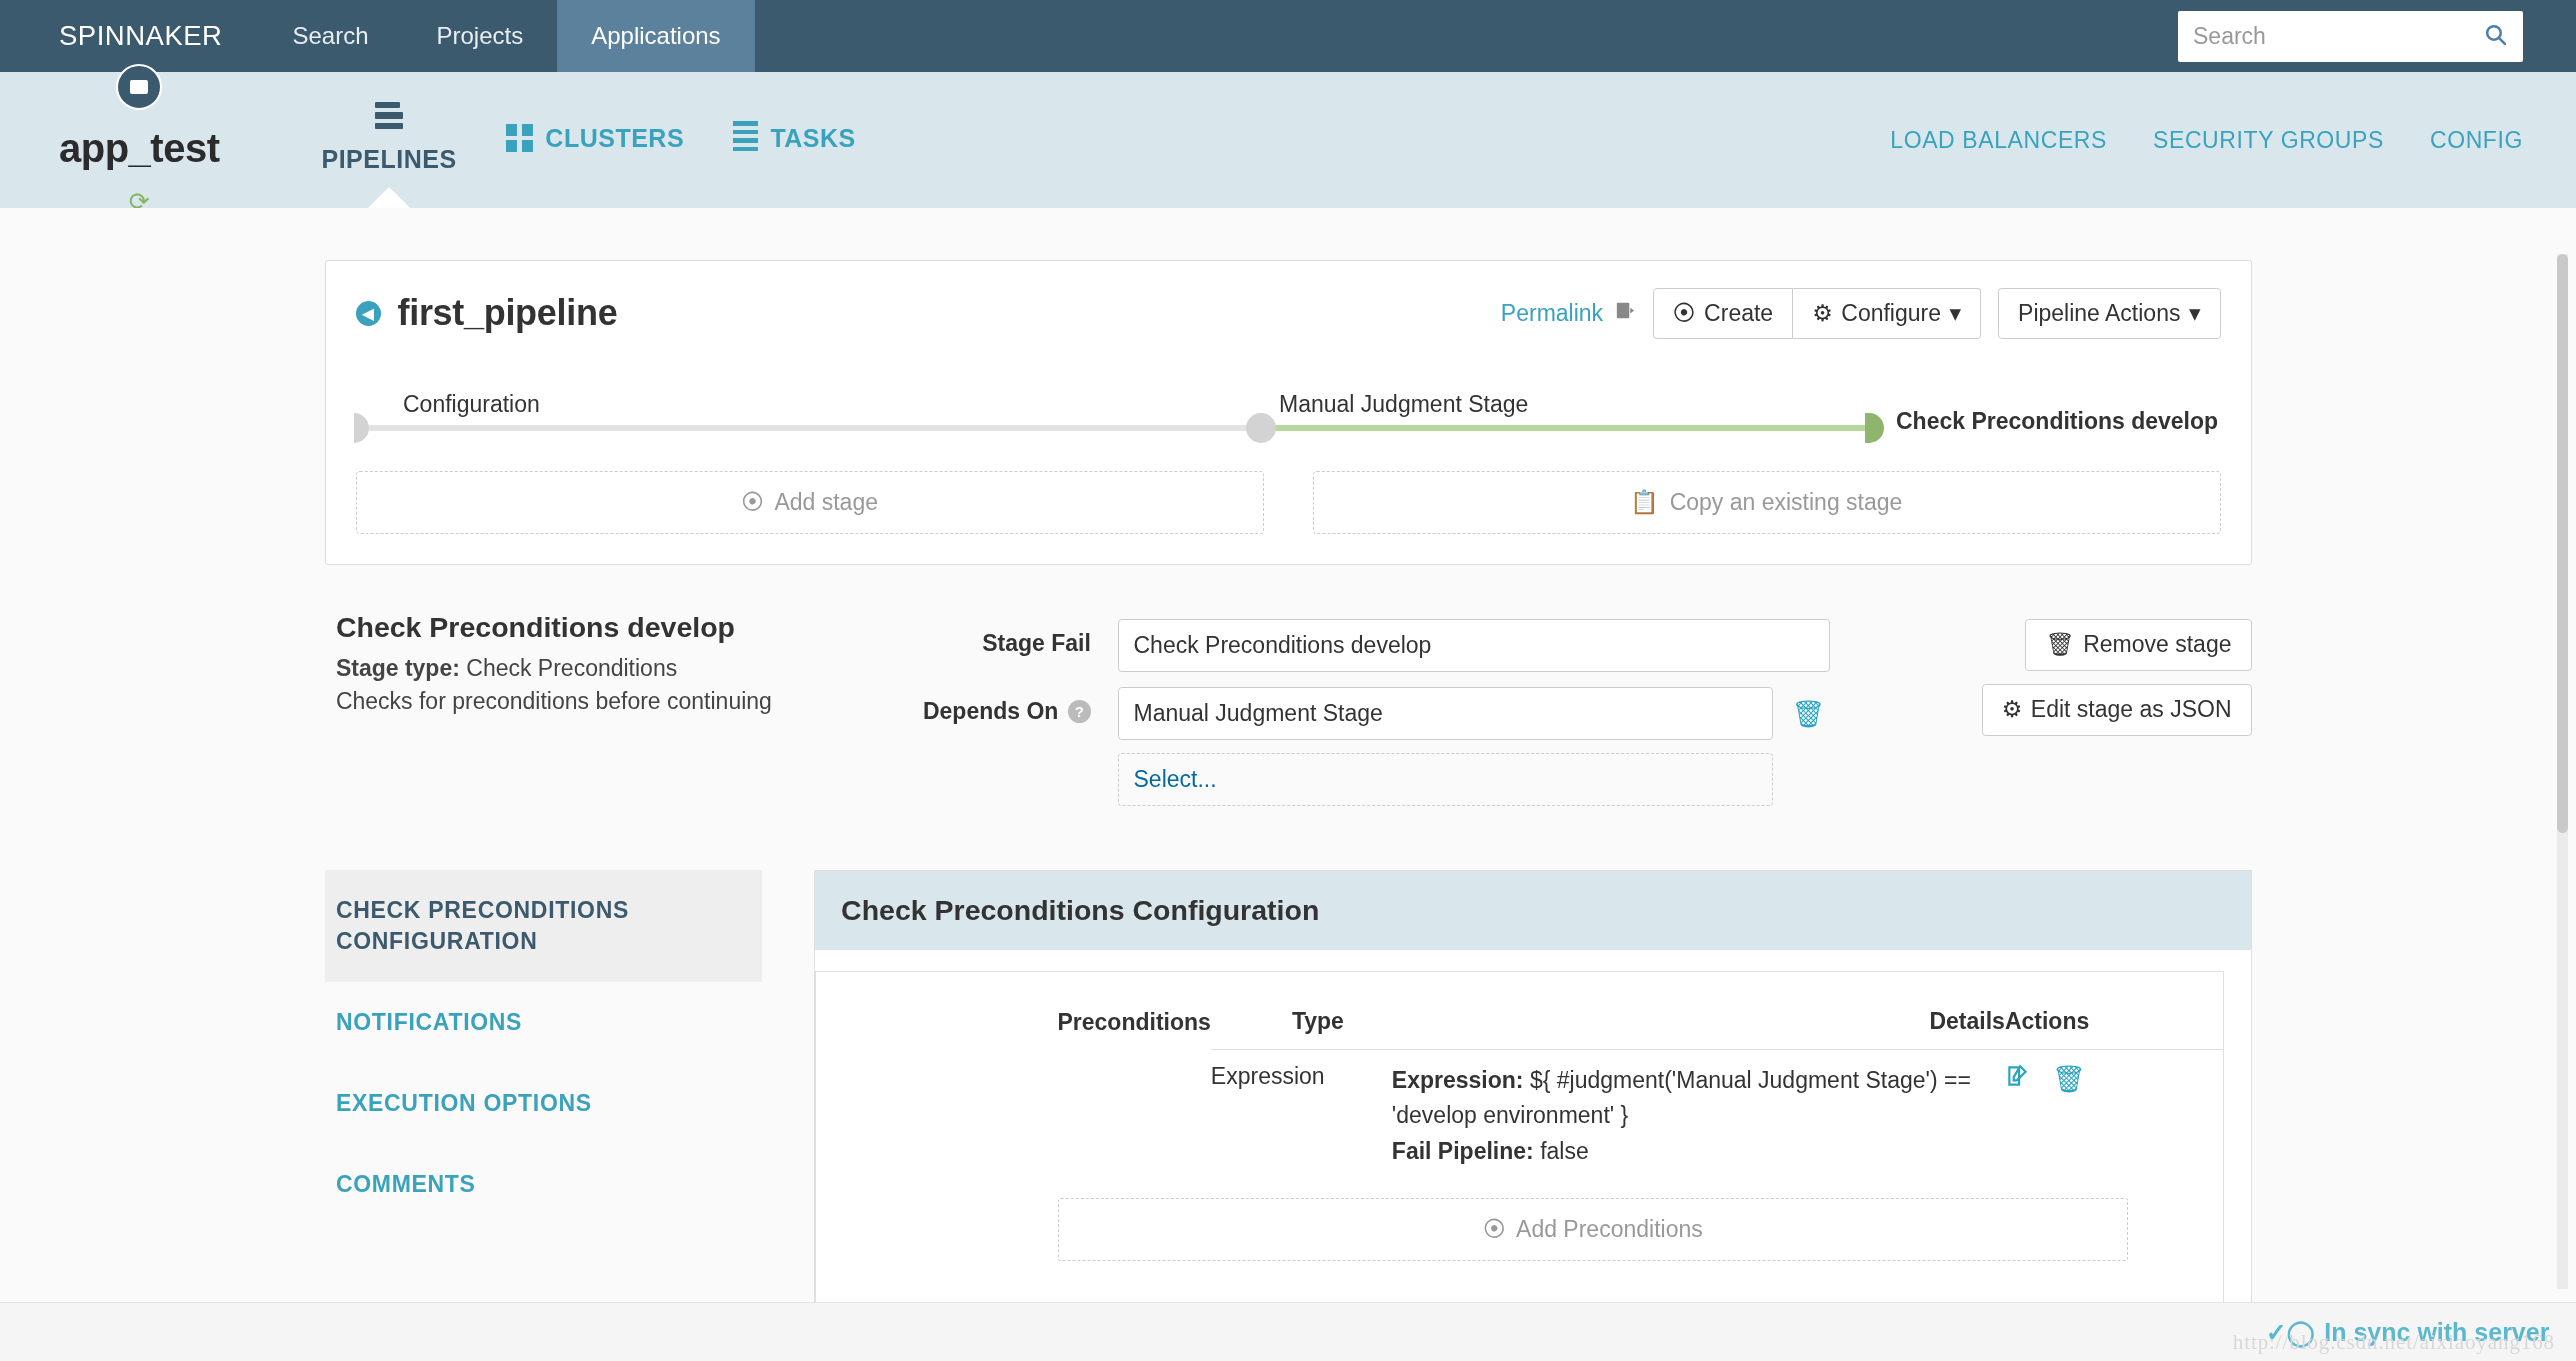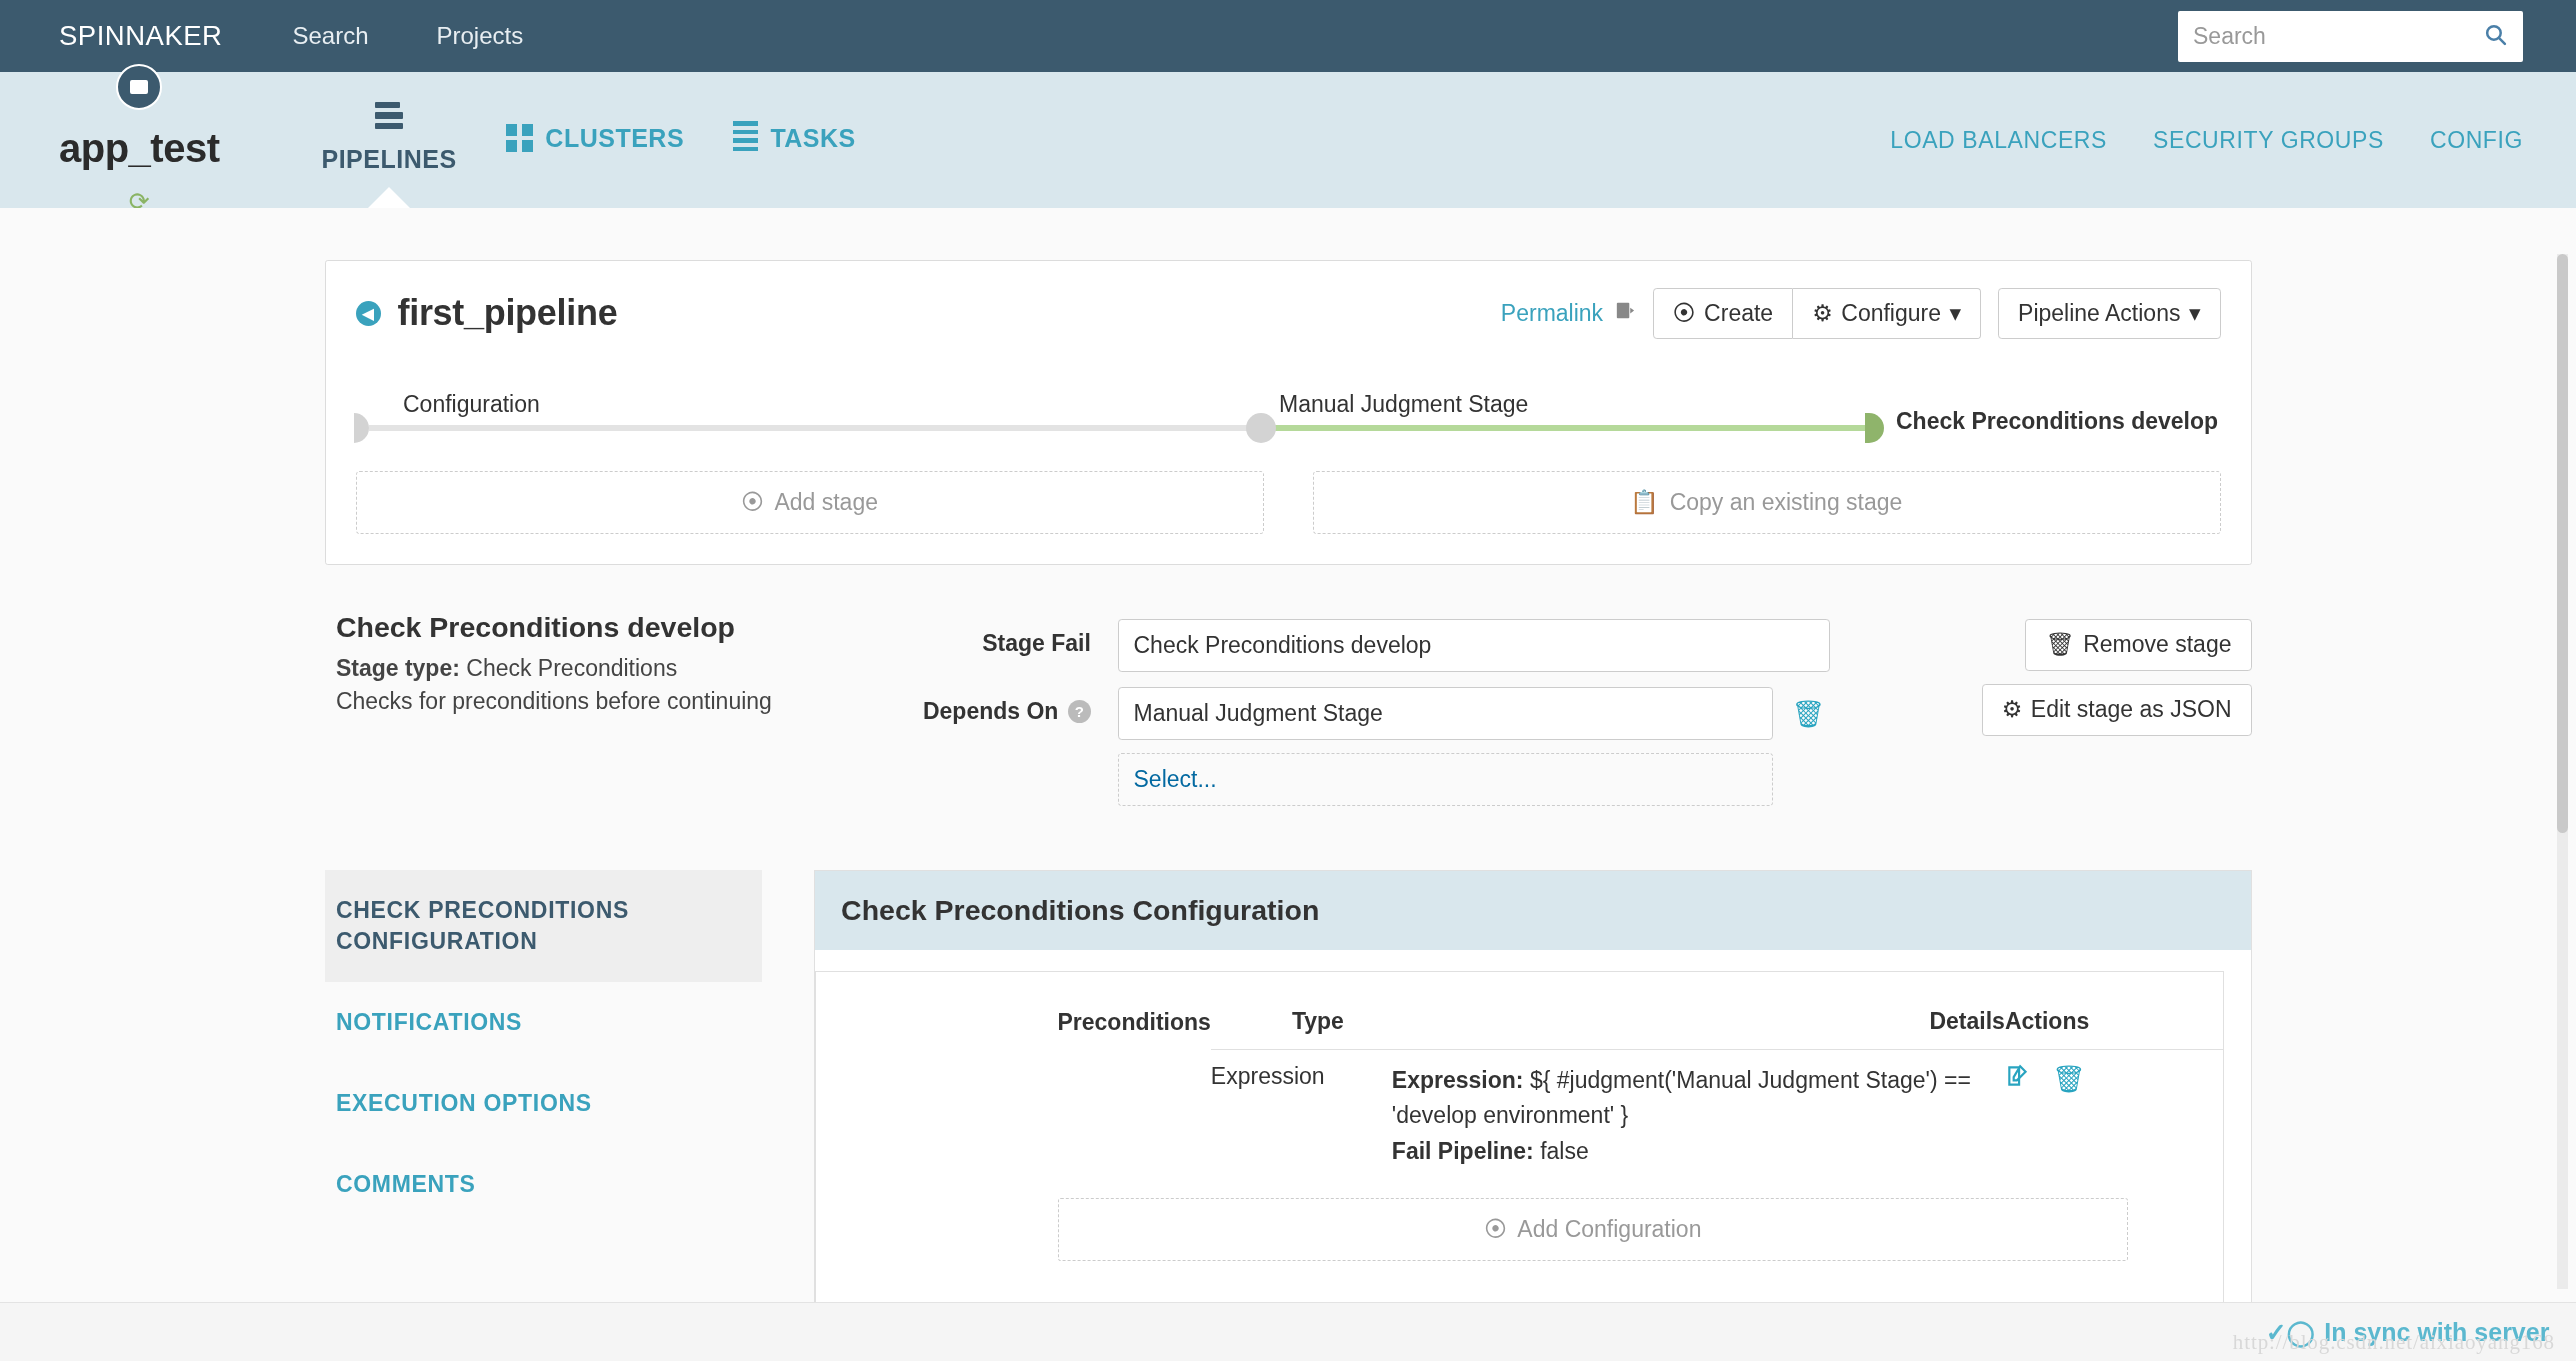--- a/index.html
+++ b/index.html
@@ -444,20 +444,21 @@
     letter-spacing: 0.9px;
   }
 </style>
 </head>
 <body>
 
 <div class="topnav">
   <div class="brand">SPINNAKER</div>
   <div class="topnav-item">Search</div>
   <div class="topnav-item">Projects</div>
+  <div class="topnav-item active">Applications</div>
   <div class="topnav-spacer"></div>
   <div class="top-search-wrap">
     <div class="top-search">
       <input type="text" placeholder="Search" style="">
       <span class="s-icon">
         <svg width="25" height="25" viewBox="0 0 24 24" fill="none" stroke="#4a7fa8" stroke-width="2.4">
           <circle cx="10.5" cy="10.5" r="6.5"></circle>
             <line x1="15.5" y1="15.5" x2="21" y2="21" stroke-linecap="round"></line>
         </svg>
       </span>
@@ -655,21 +656,21 @@
                         </svg>
                       </span>
                       <span>🗑</span>
                     </div>
                   </td>
                 </tr>
               </tbody>
             </table>
             <div class="add-precond">
               <span>⦿</span>
-              <span>Add Configuration</span>
+              <span>Add Preconditions</span>
             </div>
           </div>
         </div>
       </div>
     </div>
 
   </div>
 
   <div class="scrollbar-track"></div>
   <div class="scrollbar-thumb"></div>

